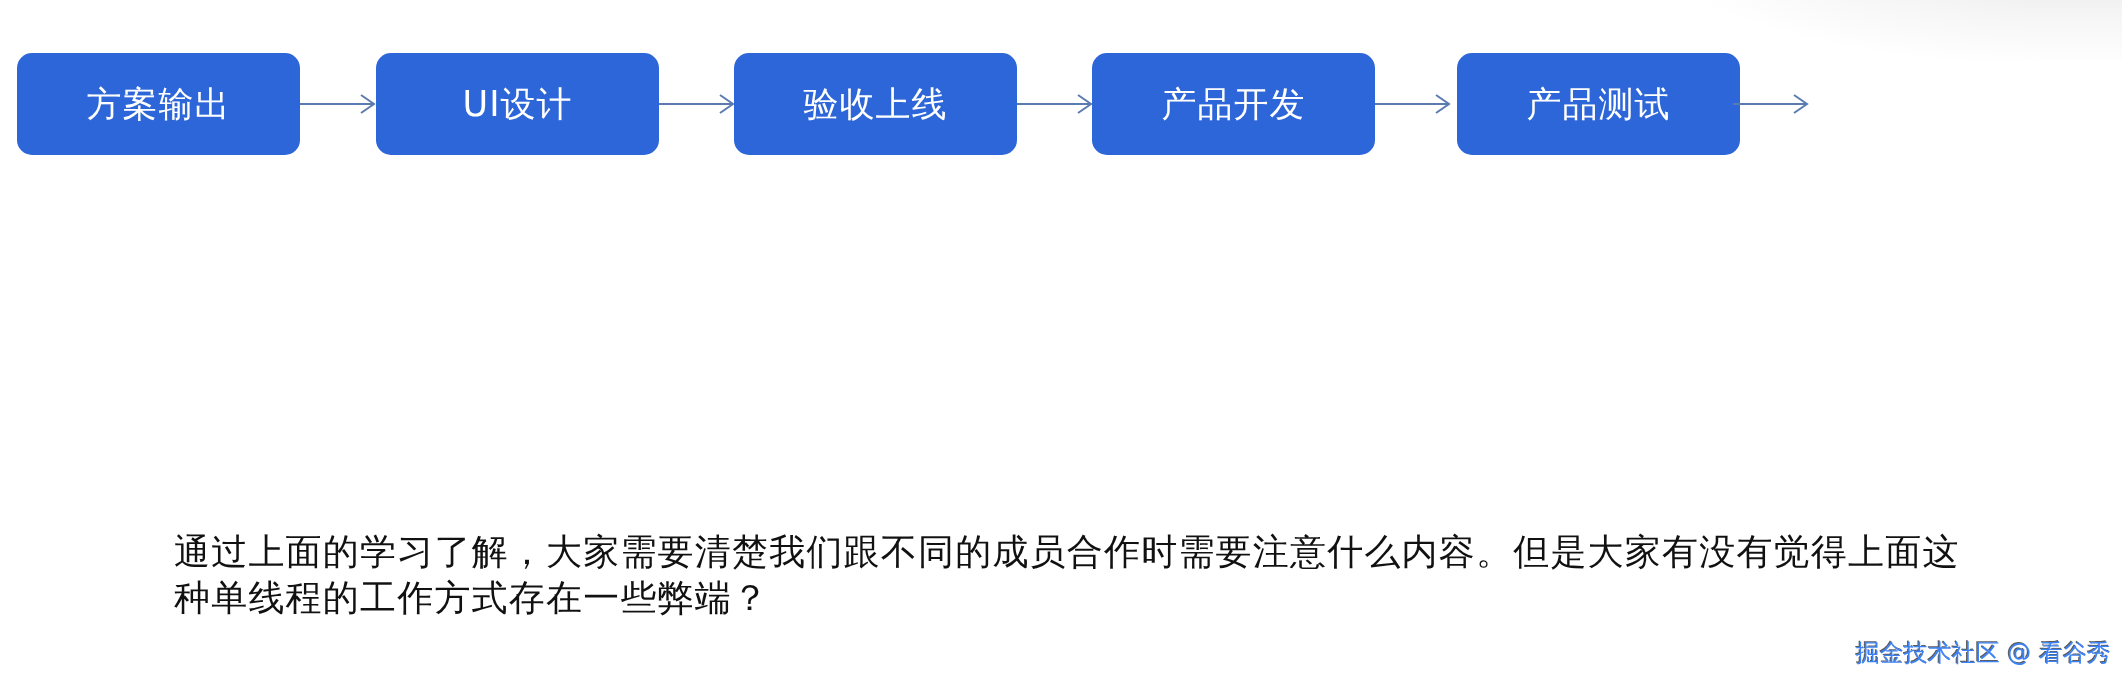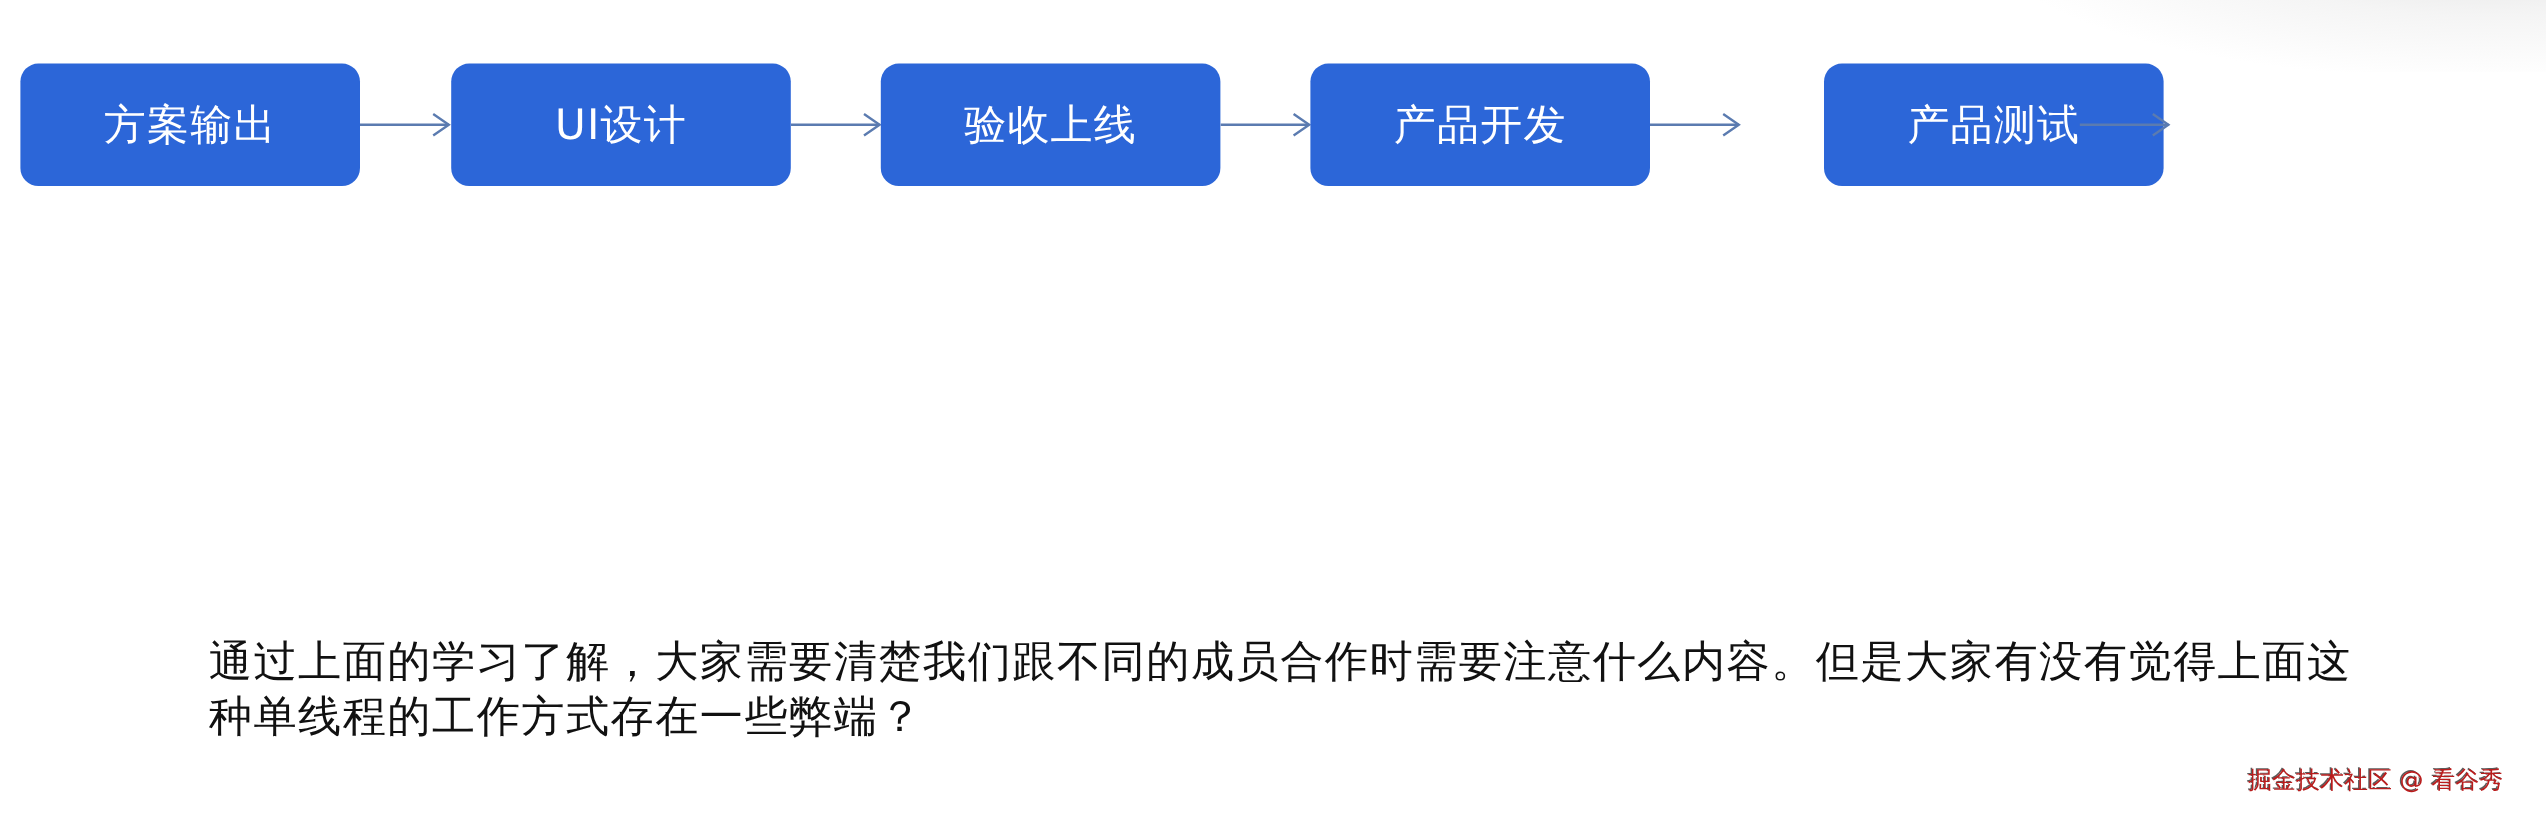--- a/index.html
+++ b/index.html
@@ -66,24 +66,24 @@
     margin-top: 47px;
   }
   .paragraphs p {
     margin: 0;
   }
   .paragraphs p + p {
     margin-top: 46px;
   }
   .watermark {
     position: absolute;
-    right: 36px;
+    right: 11px;
     top: 637px;
-    font-size: 20px;
-    color: #b91c1c;
+    font-size: 24px;
+    color: #3b82f6;
     text-shadow: 1px 1px 0 #ffffff, -1px -1px 0 #5c5c5c;
     letter-spacing: 0px;
     white-space: nowrap;
   }
 </style>
 </head>
 <body>
 
 <div class="corner-shade"></div>
 
@@ -121,21 +121,21 @@
   <div class="step" style="left:1092px;">
     <span>产品开发</span>
   </div>
   <div class="arrow" style="left:1375px;">
     <svg width="76" height="24" viewBox="0 0 76 24">
         <line x1="0" y1="12" x2="74" y2="12" stroke="#5b7bb0" stroke-width="2"></line>
         <polyline points="61,3 74,12 61,21" fill="none" stroke="#5b7bb0" stroke-width="2"></polyline>
       </svg>
   </div>
 
-  <div class="step" style="left:1520px;">
+  <div class="step" style="left:1457px;">
     <span>产品测试</span>
   </div>
   <div class="arrow" style="left:1733px;">
     <svg width="76" height="24" viewBox="0 0 76 24">
         <line x1="0" y1="12" x2="74" y2="12" stroke="#5b7bb0" stroke-width="2"></line>
         <polyline points="61,3 74,12 61,21" fill="none" stroke="#5b7bb0" stroke-width="2"></polyline>
       </svg>
   </div>
 
 </div>

